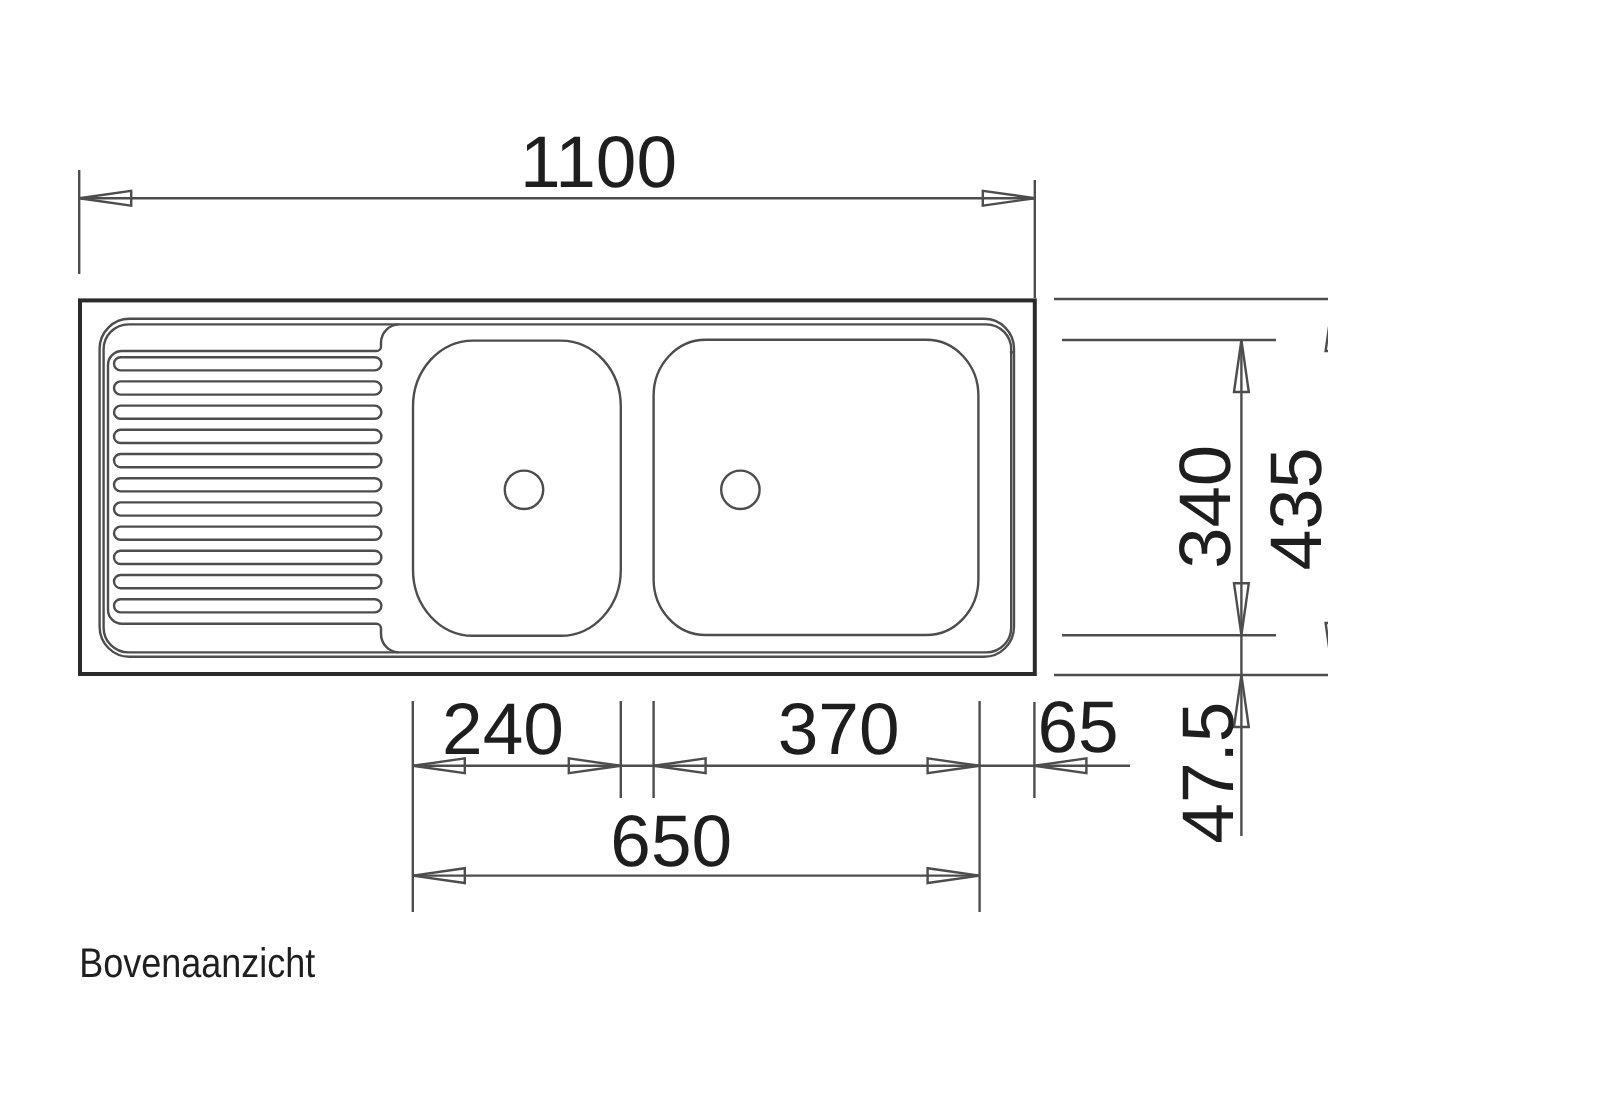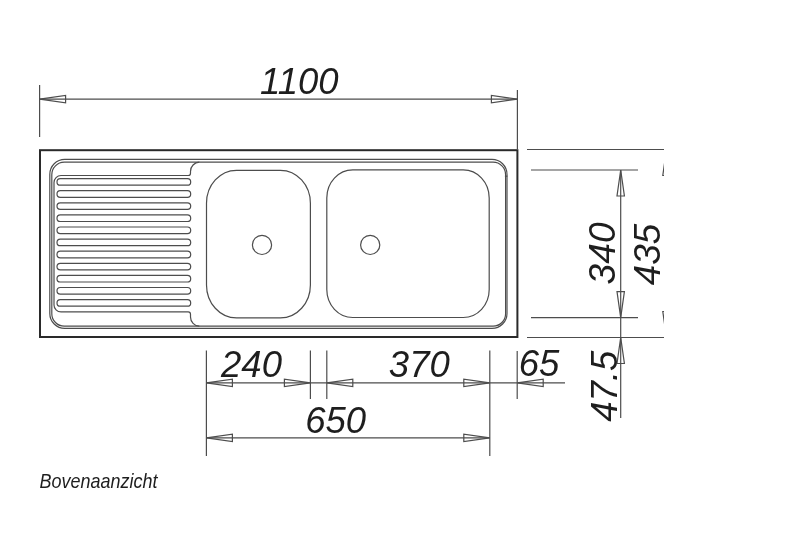--- a/index.html
+++ b/index.html
@@ -1,16 +1,16 @@
 <!DOCTYPE html>
 <html><head>
 <meta charset="utf-8">
 <style>
   html,body{margin:0;padding:0;background:#ffffff;}
-  .wrap{width:664px;height:550px;background:#ffffff;overflow:hidden;font-style:italic;}
+  .wrap{width:664px;height:550px;background:#ffffff;overflow:hidden;}
   text{font-family:"Liberation Sans",sans-serif;fill:#1e1e1e;}
 </style>
 </head>
 <body>
 <div class="wrap">
 <svg width="800" height="550" viewBox="0 0 800 550">
   <defs>
 
     <g id="arr">
       <path d="M0,0 L-26,-3.7 L-26,3.7 Z" fill="none" stroke="#4d4d4d" stroke-width="1.2"></path>

